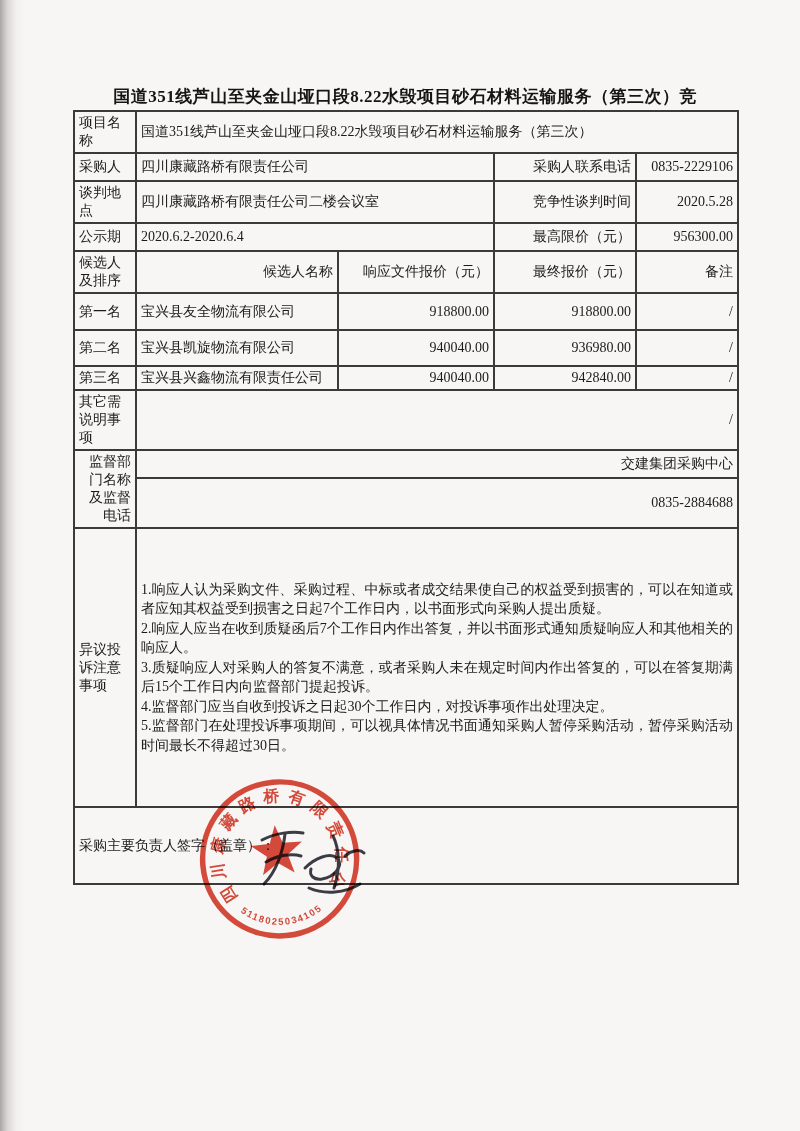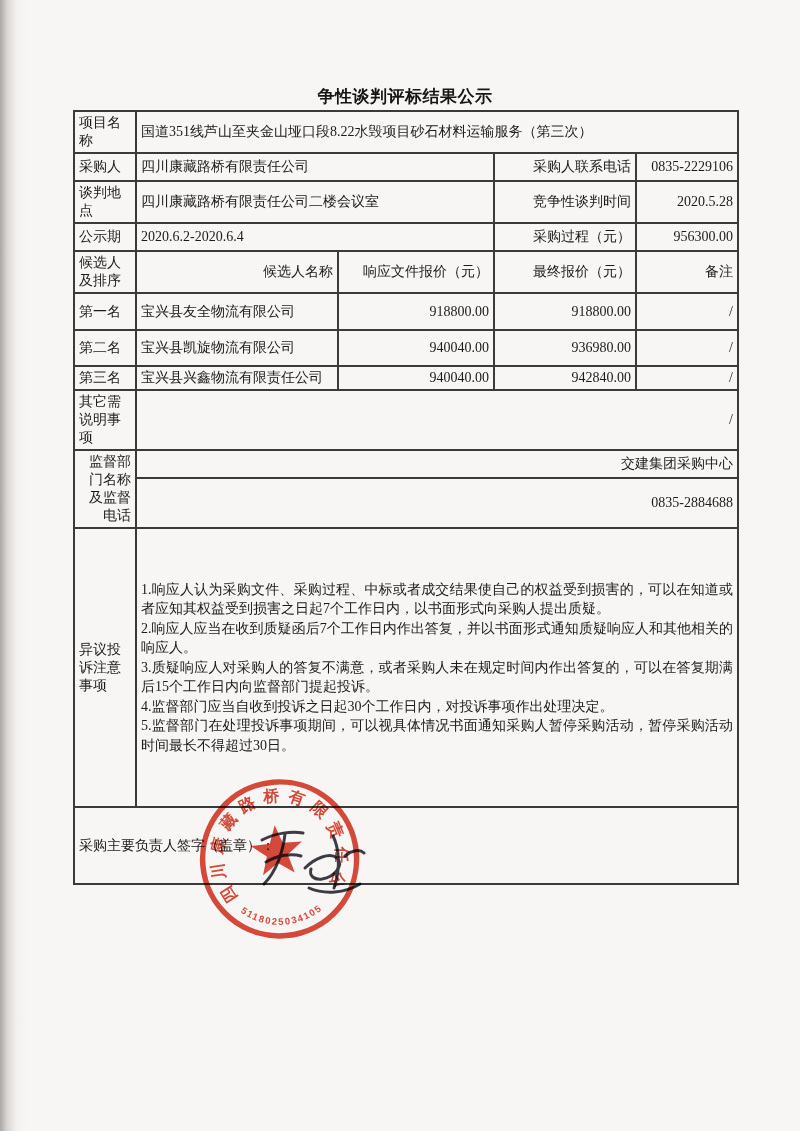--- a/index.html
+++ b/index.html
@@ -71,21 +71,21 @@
     pointer-events:none;
   }
 </style>
 </head>
 <body>
 
 <div class="page">
   <div class="doc">
 
     <div class="title">
-      <div>争性谈判评标结果公示</div>
+      <div>国道351线芦山至夹金山垭口段8.22水毁项目砂石材料运输服务（第三次）竞</div>
     </div>
 
     <table class="main">
       <colgroup>
         <col style="width:62px">
           <col style="width:202px">
           <col style="width:156px">
           <col style="width:142px">
           <col style="width:102px">
       </colgroup>
@@ -106,21 +106,21 @@
       <tr style="height:38px">
         <td class="lbl left">谈判地点</td>
         <td class="left" colspan="2">四川康藏路桥有限责任公司二楼会议室</td>
         <td class="ctr">竞争性谈判时间</td>
         <td class="ctr">2020.5.28</td>
       </tr>
 
       <tr style="height:28px">
         <td class="lbl left">公示期</td>
         <td class="left" colspan="2">2020.6.2-2020.6.4</td>
-        <td class="ctr">采购过程（元）</td>
+        <td class="ctr">最高限价（元）</td>
         <td class="ctr">956300.00</td>
       </tr>
 
       <tr style="height:35px">
         <td class="lbl left">候选人及排序</td>
         <td class="ctr">候选人名称</td>
         <td class="ctr">响应文件报价（元）</td>
         <td class="ctr">最终报价（元）</td>
         <td class="ctr">备注</td>
       </tr>

